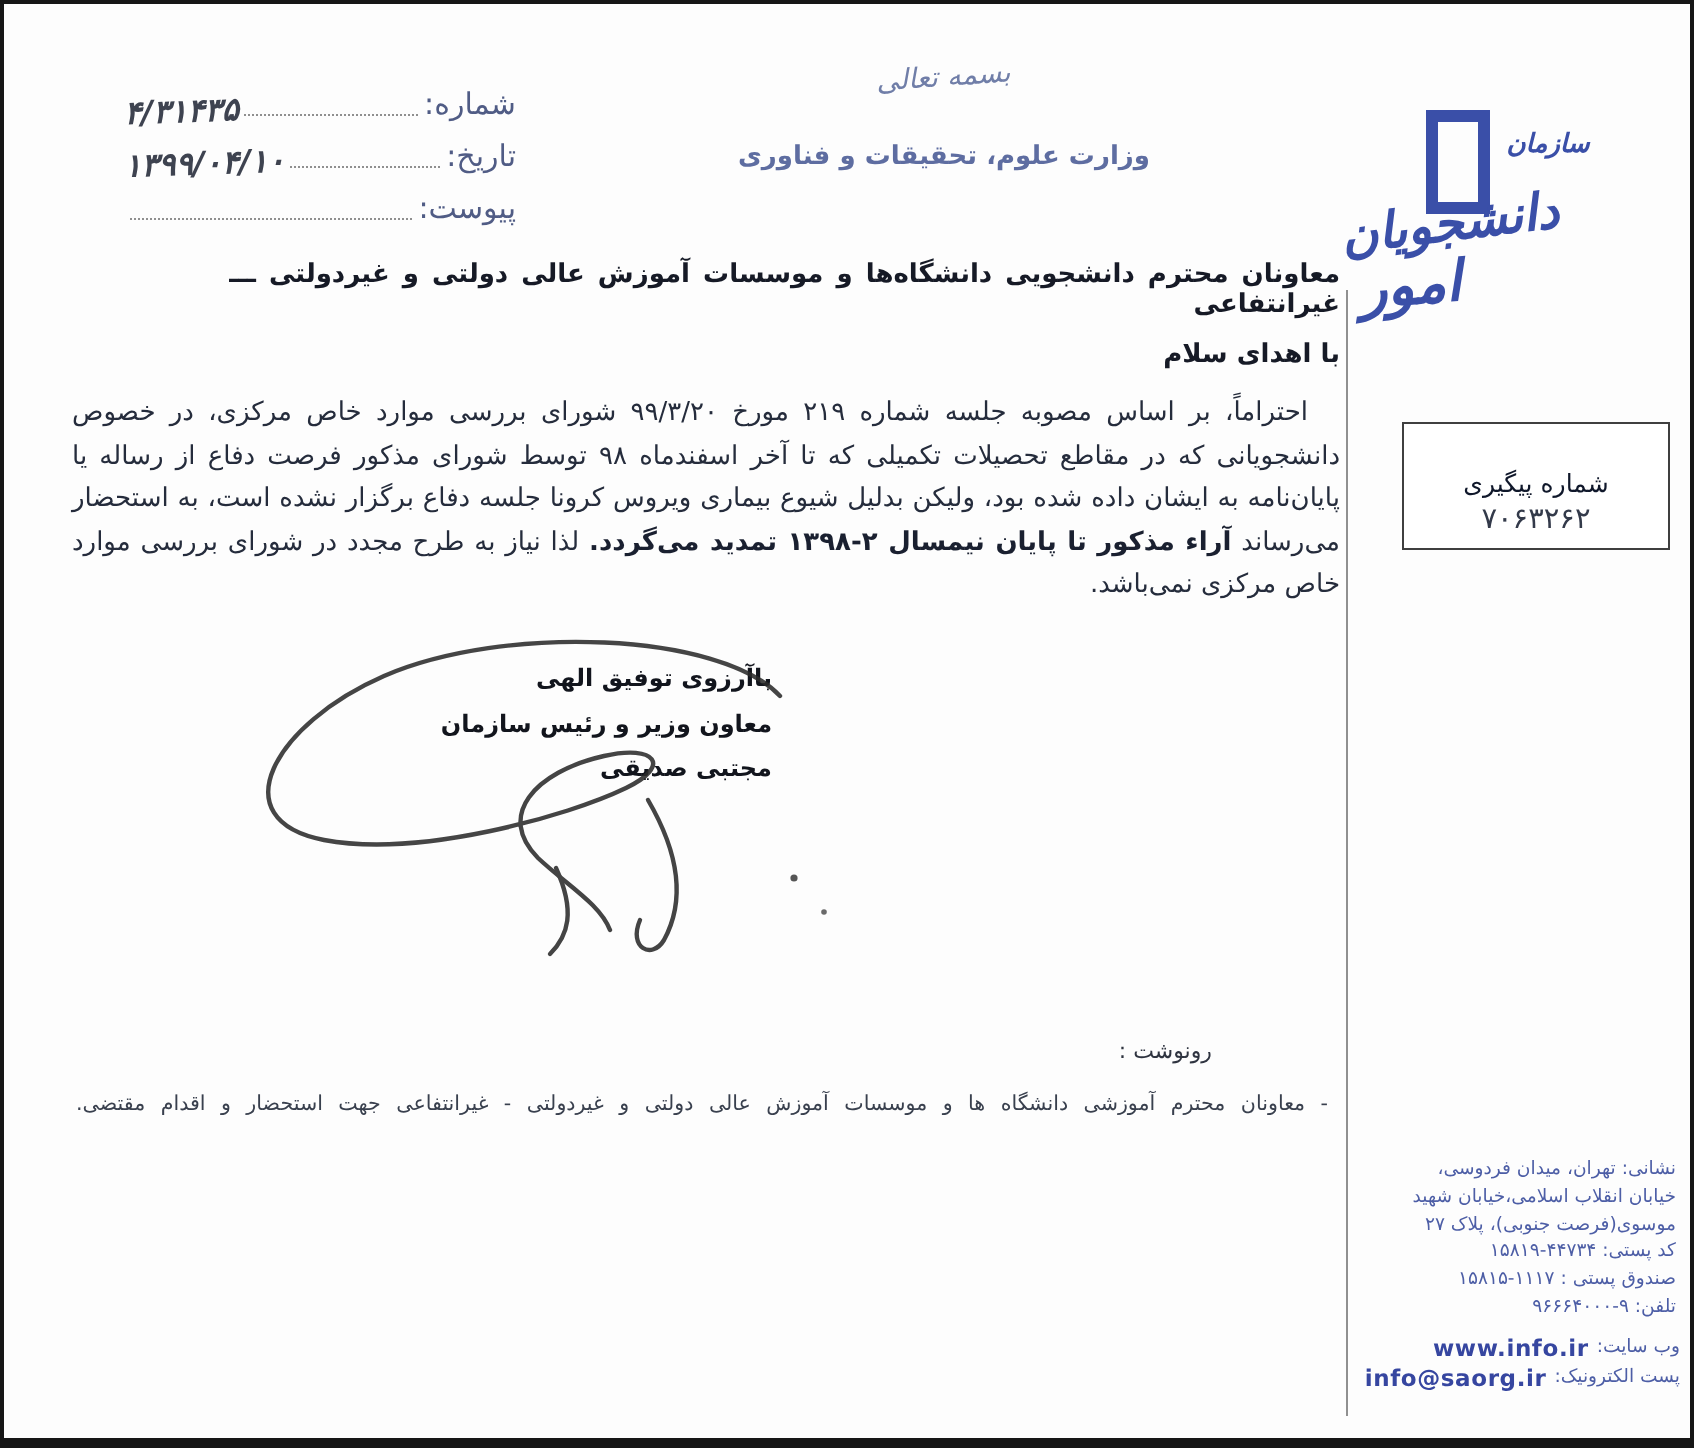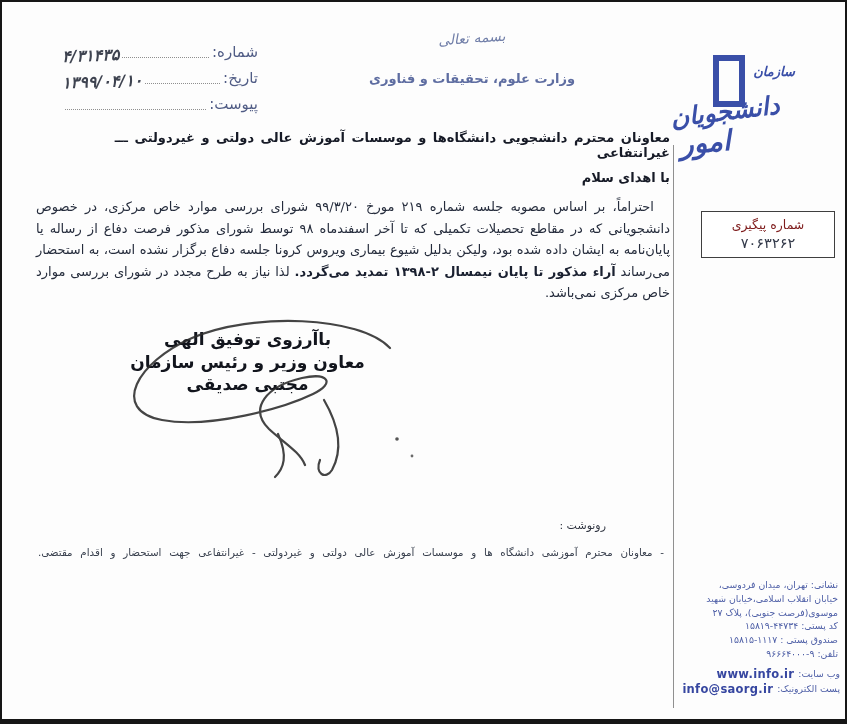--- a/index.html
+++ b/index.html
@@ -26,25 +26,25 @@
   .addressee{position:absolute;left:34px;top:128px;width:634px;direction:rtl;text-align:right;
     font-size:13px;font-weight:bold;color:#161a26;word-spacing:2px;}
   .greeting{position:absolute;left:34px;top:168px;width:634px;direction:rtl;text-align:right;
     font-size:13px;font-weight:bold;color:#161a26;}
   .body-par{position:absolute;left:34px;top:194px;width:634px;margin:0;direction:rtl;
     text-align:justify;font-size:13px;line-height:21.5px;color:#252c3c;text-indent:16px;}
   .body-par b{color:#1a2030;}
   
   .track-box{position:absolute;left:699px;top:209px;width:134px;box-sizing:border-box;
     border:1.5px solid #3f3f3f;background:#fff;padding:5px 3px 6px;text-align:center;direction:rtl;}
-  .track-label{font-size:12.5px;color:#7f1d1d;}
+  .track-label{font-size:12.5px;color:#0f172a;margin-top:17px;}
   .track-num{font-size:14.5px;color:#333a4a;letter-spacing:2px;margin-top:3px;}
   
-  .sig-block{position:absolute;left:118px;top:326px;width:255px;text-align:center;direction:rtl;
-    font-size:17px;font-weight:bold;line-height:22.5px;color:#12151d;}
+  .sig-block{position:absolute;left:129px;top:326px;width:255px;direction:rtl;
+    font-size:12px;font-weight:bold;line-height:22.5px;color:#12151d;}
   .sig-svg{position:absolute;left:90px;top:306px;width:330px;height:175px;pointer-events:none;z-index:3;}
   
   .cc-label{position:absolute;left:542px;top:517px;width:62px;direction:rtl;text-align:right;
     font-size:11px;color:#2f3440;}
   .cc-line{position:absolute;left:36px;top:543px;width:626px;direction:rtl;
     text-align:justify;text-align-last:justify;font-size:10.3px;line-height:15px;color:#39404e;}
   
   .vdivider{position:absolute;left:671px;top:143px;width:1px;height:563px;background:#909090;}
   .footer-address{position:absolute;left:678px;top:576px;width:158px;direction:rtl;text-align:right;
     font-size:9.3px;line-height:13.8px;color:#4d5ea6;}

